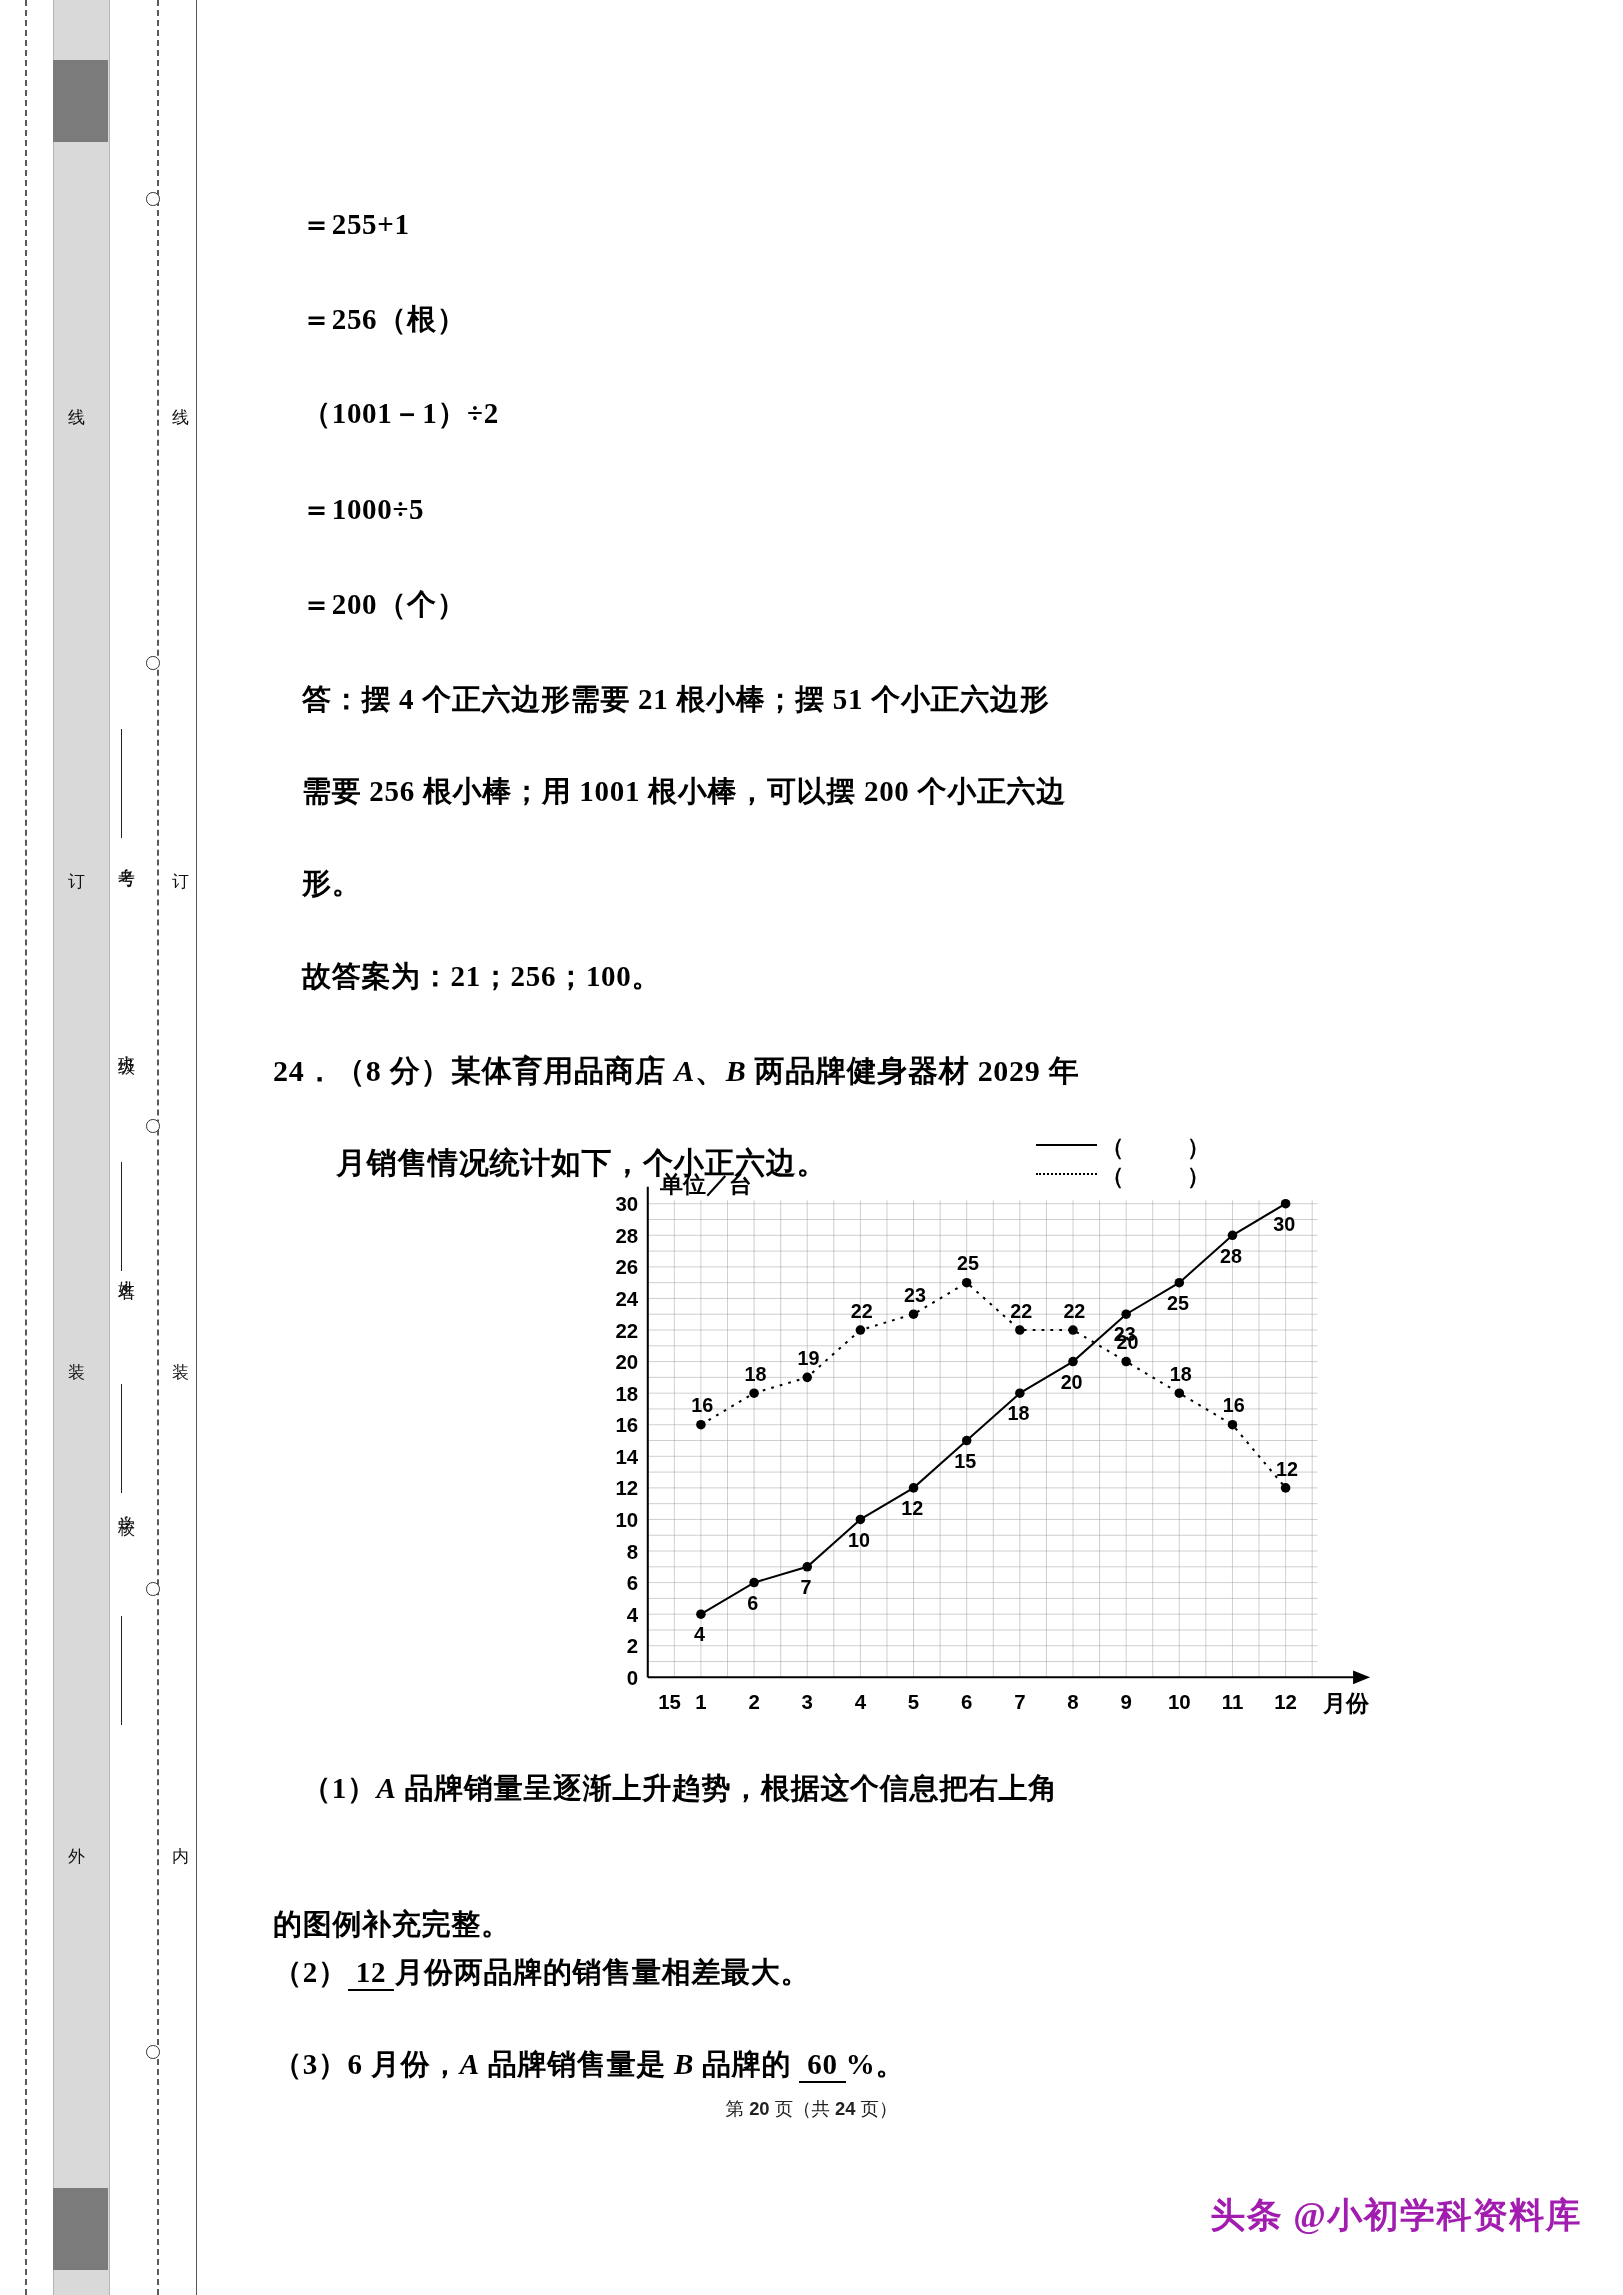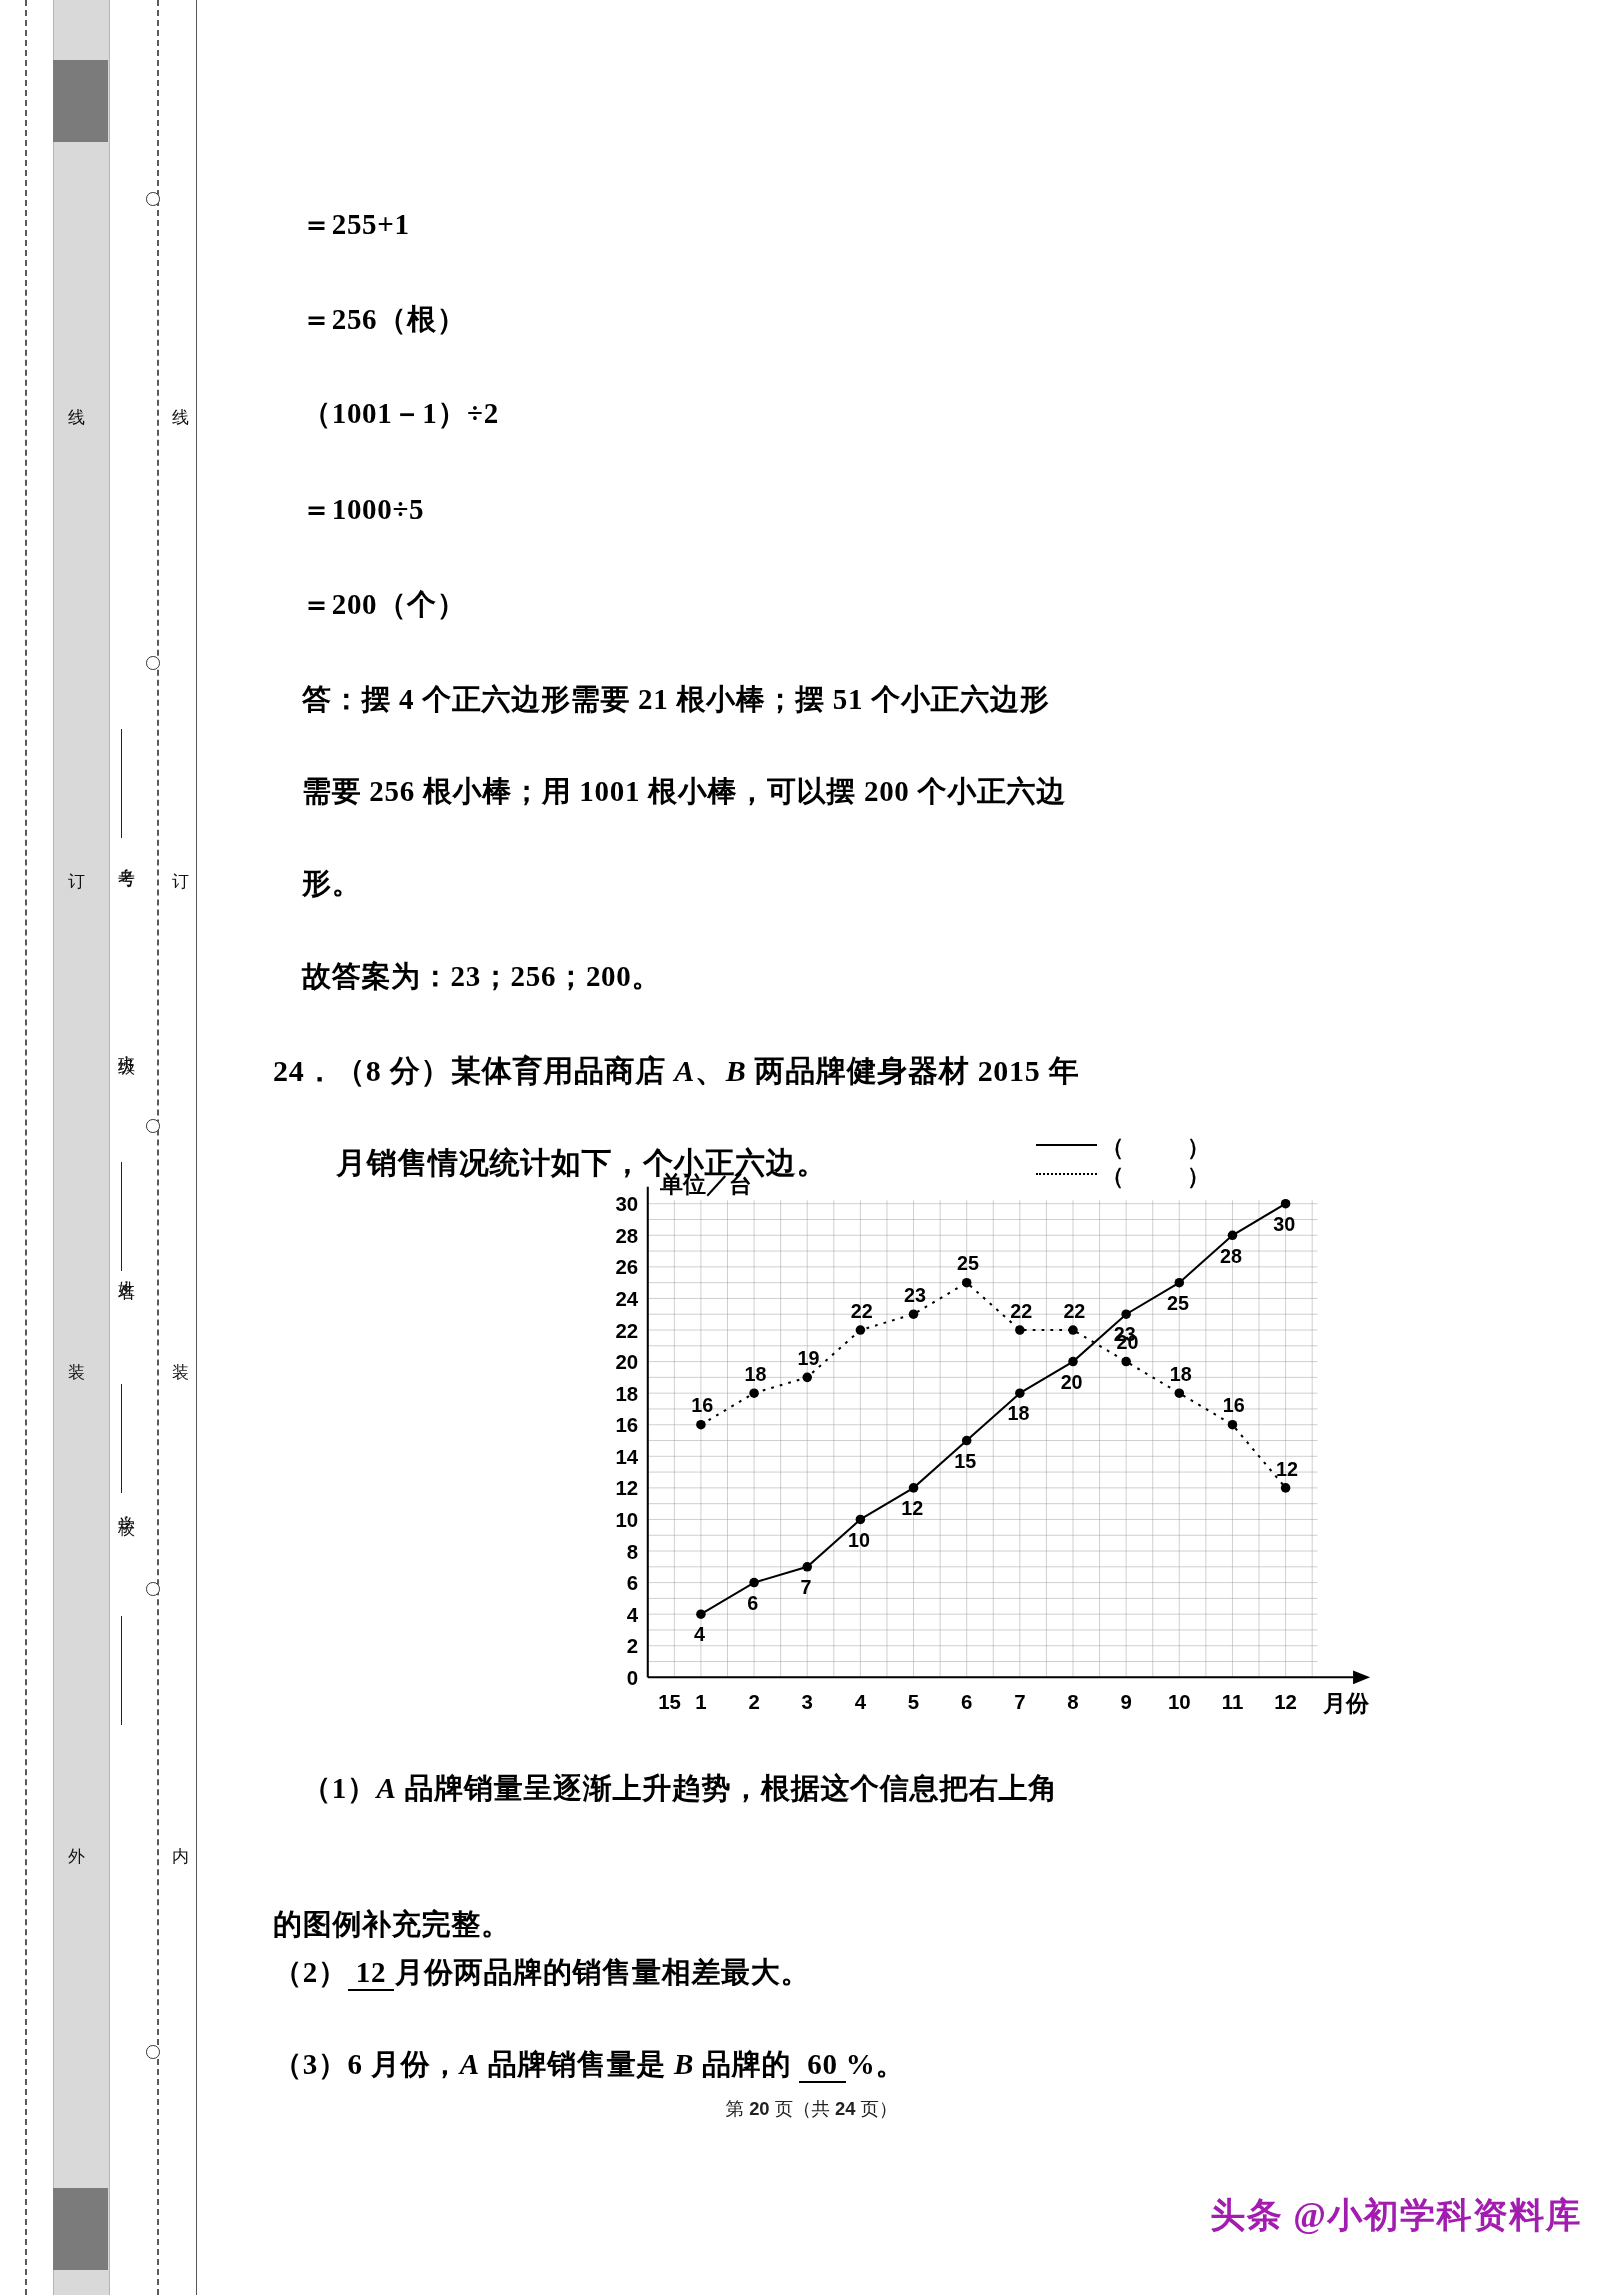--- a/index.html
+++ b/index.html
@@ -197,24 +197,24 @@
 
   <div class="line eq" style="left: 29px; top: 205px;">＝255+1</div>
   <div class="line eq" style="left: 29px; top: 300px;">＝256（根）</div>
   <div class="line eq" style="left: 29px; top: 394px;">（1001－1）÷2</div>
   <div class="line eq" style="left: 29px; top: 490px;">＝1000÷5</div>
   <div class="line eq" style="left: 29px; top: 585px;">＝200（个）</div>
 
   <div class="line para" style="left: 29px; top: 680px;">答：摆 4 个正六边形需要 21 根小棒；摆 51 个小正六边形</div>
   <div class="line para" style="left: 29px; top: 772px;">需要 256 根小棒；用 1001 根小棒，可以摆 200 个小正六边</div>
   <div class="line para" style="left: 29px; top: 864px;">形。</div>
-  <div class="line para" style="left: 29px; top: 957px;">故答案为：23；256；200。</div>
+  <div class="line para" style="left: 29px; top: 957px;">故答案为：21；256；100。</div>
 
   <div class="line qnum" style="left: 0px; top: 1051px;">
-    <span>24．</span><span>（8 分）</span><span>某体育用品商店 </span><span class="ital">A</span><span>、</span><span class="ital">B</span><span> 两品牌健身器材 2015 年</span>
+    <span>24．</span><span>（8 分）</span><span>某体育用品商店 </span><span class="ital">A</span><span>、</span><span class="ital">B</span><span> 两品牌健身器材 2029 年</span>
   </div>
   <div class="line qnum" style="left: 63px; top: 1143px;">月销售情况统计如下，个小正六边。</div>
 
   <div class="chart-wrap">
     <svg class="chart-svg" width="845" height="600" viewBox="0 0 1240 880">
 
       <g id="grid-group" stroke="#9a9a9a" stroke-width="0.9">
           <line x1="120" y1="100" x2="120" y2="800" stroke-width="0.7"></line>
           <line x1="159" y1="100" x2="159" y2="800" stroke-width="0.7"></line>
           <line x1="198" y1="100" x2="198" y2="800" stroke-width="0.7"></line>

